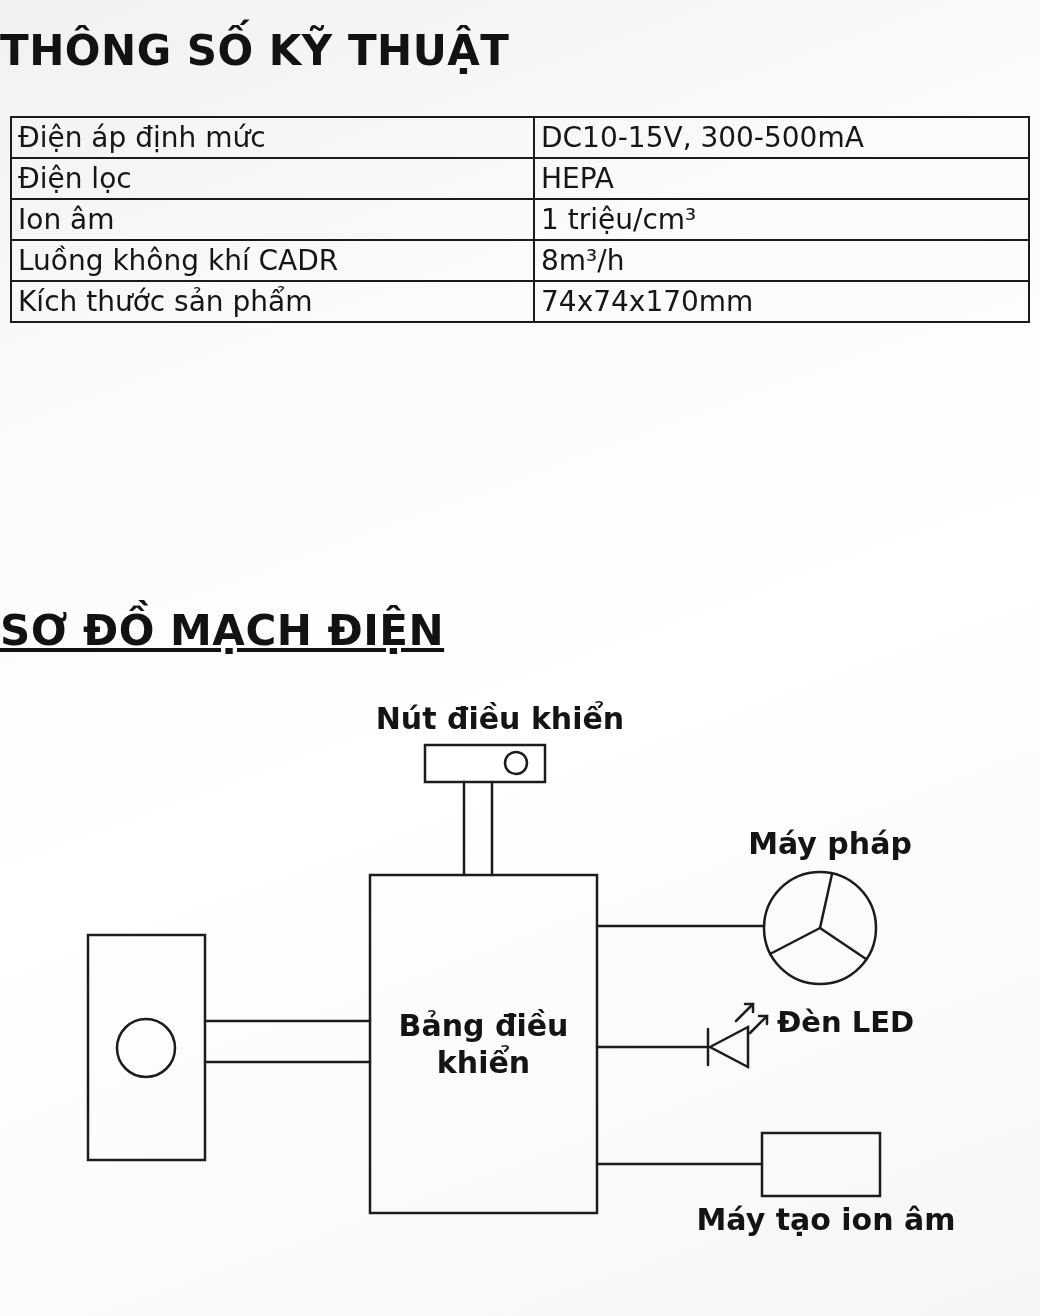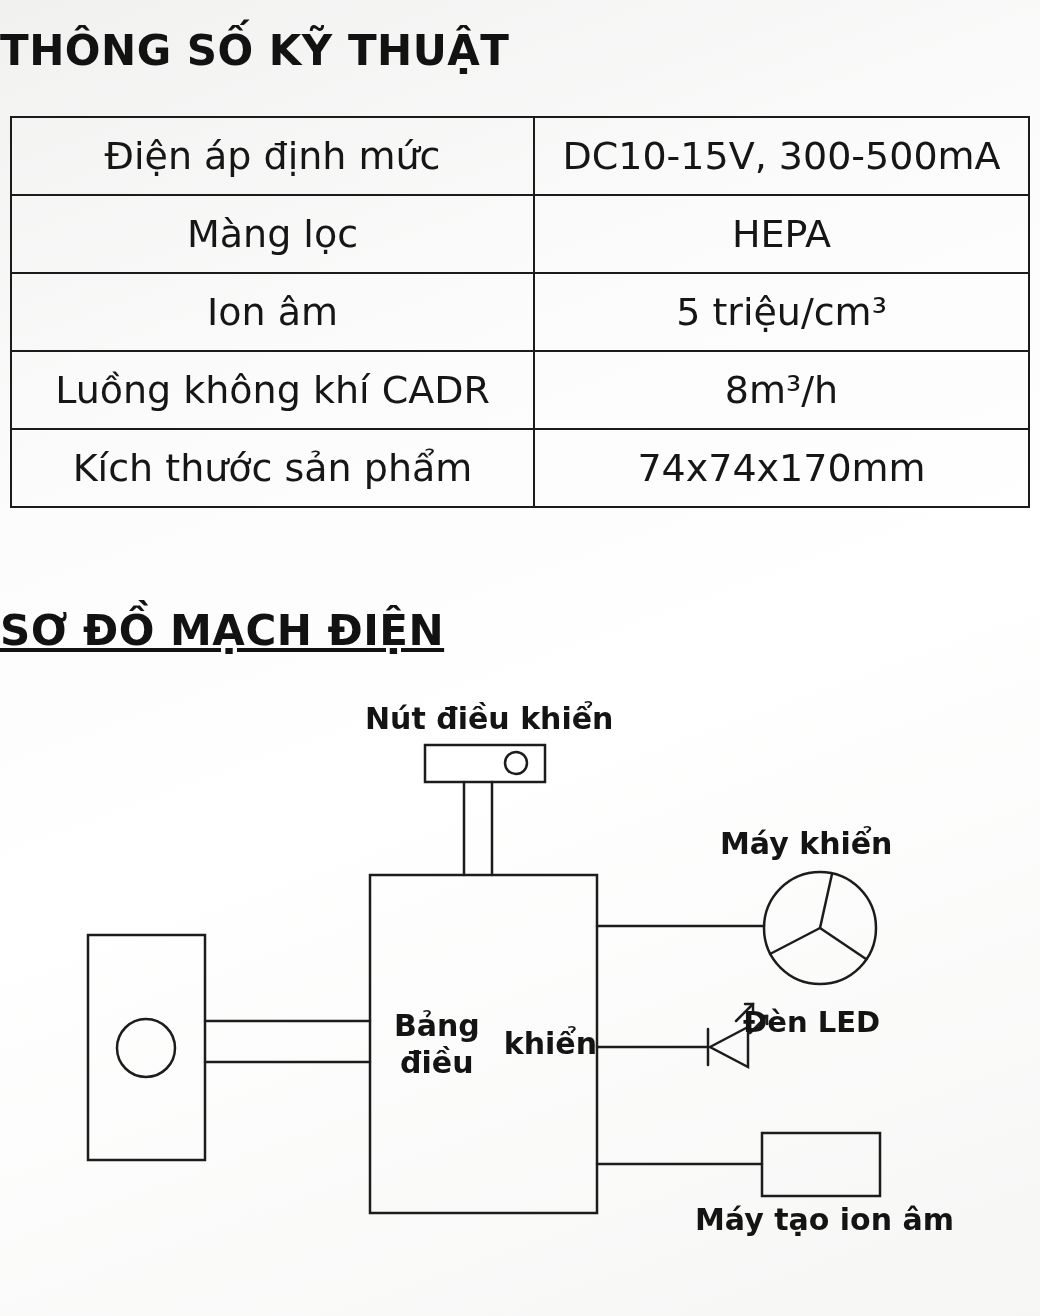--- a/index.html
+++ b/index.html
@@ -33,58 +33,58 @@
     position: absolute;
     left: 10px;
     top: 116px;
     width: 1020px;
     border-collapse: collapse;
     table-layout: fixed;
   }
   table.spec-table td {
     border: 2px solid #1b1b1b;
     height: 39px;
-    font-size: 38px;
-    text-align: center;
+    font-size: 28px;
+    text-align: left;
     vertical-align: middle;
-    padding: 16px 6px;
+    padding: 0 6px;
     color: #161616;
   }
   table.spec-table td.c1 { width: 50%; }
 
   .diagram-svg {
     position: absolute;
     left: 0;
     top: 0;
     width: 1040px;
     height: 1316px;
   }
   .dlabel {
     position: absolute;
-    text-align: left;
+    text-align: center;
     font-size: 30px;
     font-weight: bold;
     color: #141414;
     line-height: 1.15;
     white-space: nowrap;
   }
   .lbl-control-button { left: 365px; top: 702px; width: 270px; }
   .lbl-power-socket   { left: 18px;  top: 882px; width: 260px; }
   .lbl-blower         { left: 720px; top: 827px; width: 220px; }
   .lbl-led-1          { left: 743px; top: 1006px; width: 205px; font-size: 29px; }
   .lbl-led-2          { left: 748px; top: 1048px; width: 245px; font-size: 29px; }
   .lbl-ion            { left: 695px; top: 1203px; width: 262px; }
   .lbl-panel {
     position: absolute;
     left: 370px;
     top: 875px;
     width: 227px;
     height: 338px;
     display: flex;
-    flex-direction: row;
+    flex-direction: column;
     align-items: center;
     justify-content: center;
     font-size: 30px;
     font-weight: bold;
     text-align: center;
     line-height: 1.25;
     color: #141414;
   }
 </style>
 </head>
@@ -94,26 +94,26 @@
 
   <h1 class="title title-specs">THÔNG SỐ KỸ THUẬT</h1>
 
   <table class="spec-table">
     <tbody>
       <tr>
         <td class="c1">Điện áp định mức</td>
         <td class="c2">DC10-15V, 300-500mA</td>
       </tr>
       <tr>
-        <td class="c1">Màng lọc</td>
+        <td class="c1">Điện lọc</td>
         <td class="c2">HEPA</td>
       </tr>
       <tr>
         <td class="c1">Ion âm</td>
-        <td class="c2">5 triệu/cm³</td>
+        <td class="c2">1 triệu/cm³</td>
       </tr>
       <tr>
         <td class="c1">Luồng không khí CADR</td>
         <td class="c2">8m³/h</td>
       </tr>
       <tr>
         <td class="c1">Kích thước sản phẩm</td>
         <td class="c2">74x74x170mm</td>
       </tr>
     </tbody>
@@ -153,17 +153,17 @@
       <line x1="597" y1="1164" x2="762" y2="1164"></line>
       <rect x="762" y="1133" width="118" height="63"></rect>
     </g>
   </svg>
 
   <div class="dlabel lbl-control-button">Nút điều khiển</div>
   <div class="lbl-panel">
     <span>Bảng điều</span>
     <span>khiển</span>
   </div>
-  <div class="dlabel lbl-blower">Máy khiển</div>
+  <div class="dlabel lbl-blower">Máy pháp</div>
   <div class="dlabel lbl-led-1">Đèn LED</div>
   <div class="dlabel lbl-ion">Máy tạo ion âm</div>
 
 </div>
 
 </body></html>

